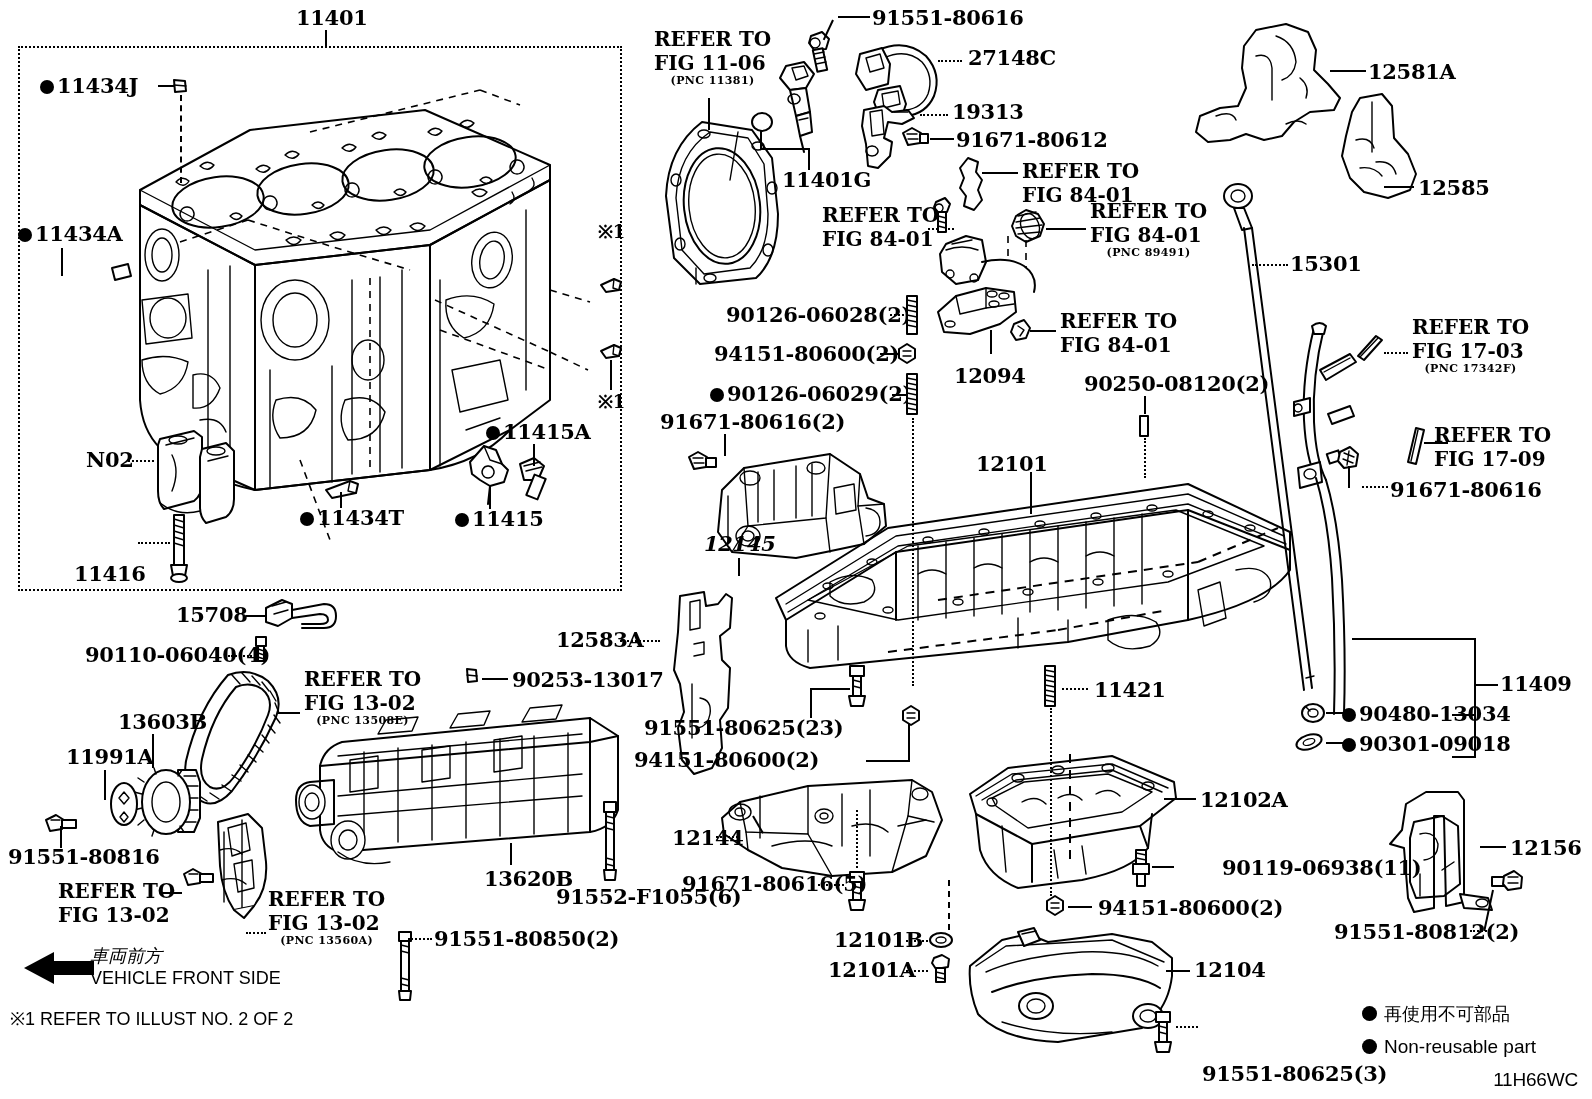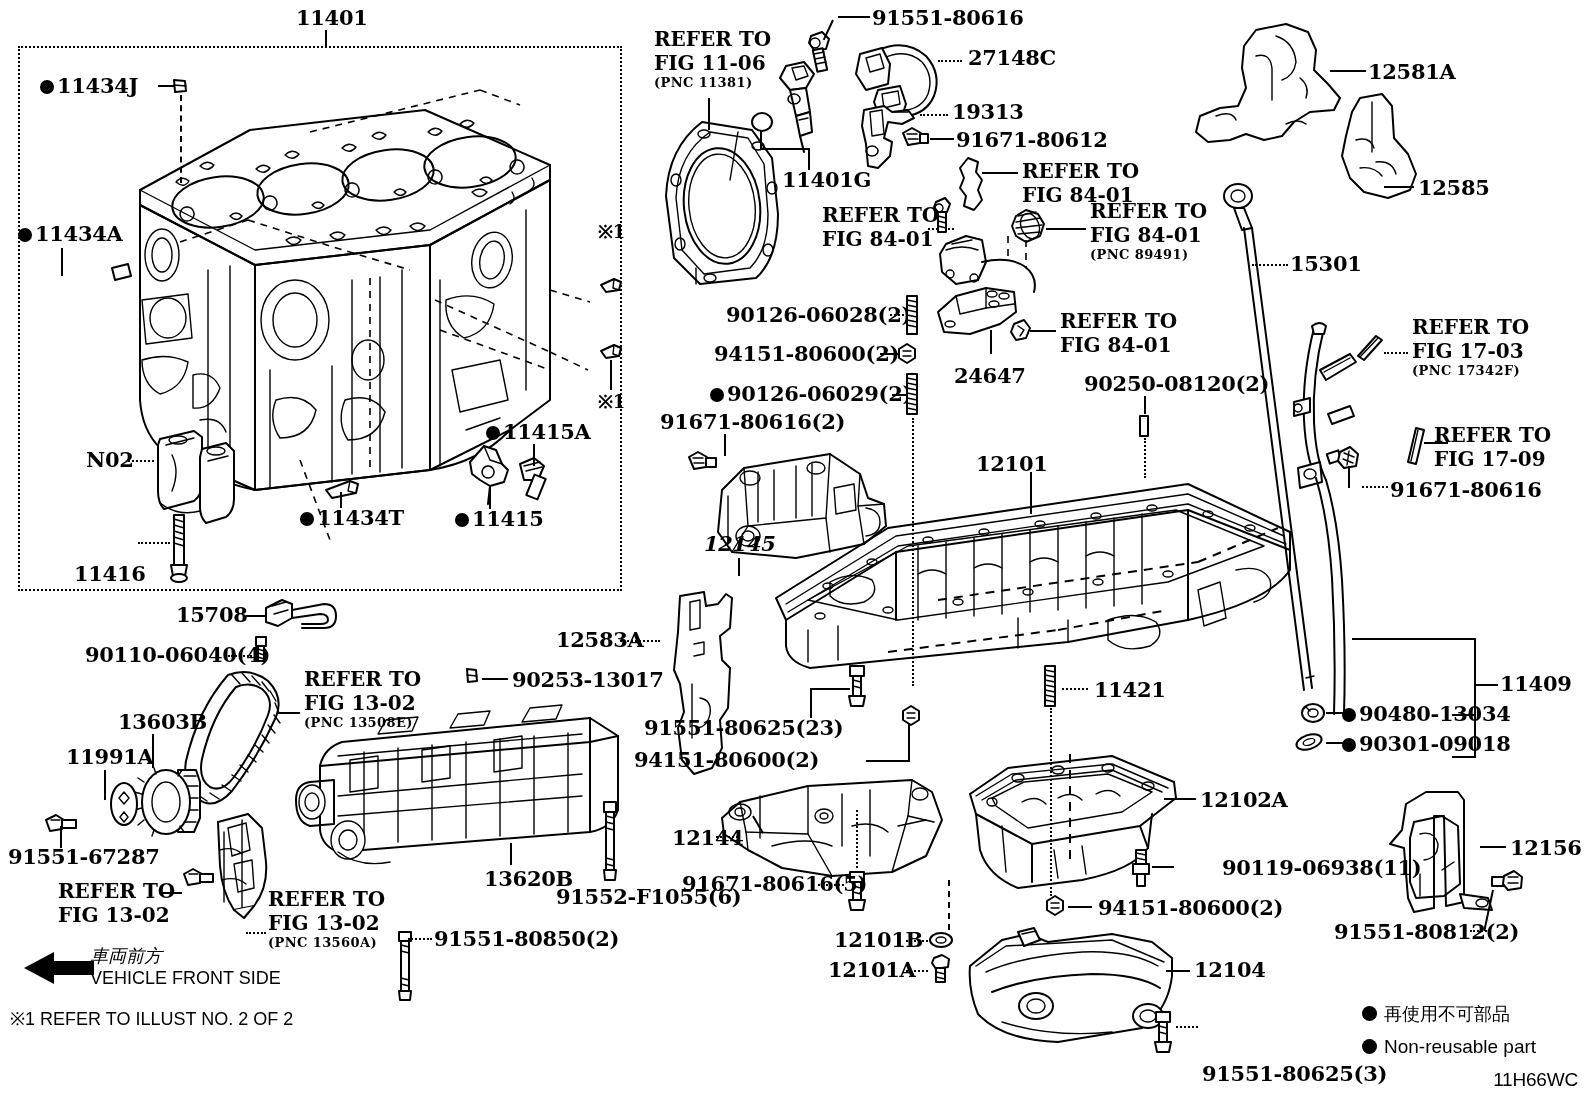--- a/index.html
+++ b/index.html
@@ -29,21 +29,21 @@
   .lbl.sm{font-size:18px;}
   .refer{
     position:absolute;
     font-family:"DejaVu Serif", serif;
     font-weight:700;
     font-size:20px;
     line-height:1.18;
     color:#000;
     white-space:nowrap;
   }
-  .refer .pnc{font-size:13px;letter-spacing:0.4px;}
+  .refer .pnc{font-size:11px;letter-spacing:0.4px;text-align:center;}
   
   .dot{
     display:inline-block;
     width:14px;height:14px;
     border-radius:50%;
     background:#000;
     vertical-align:-1px;
     margin-right:3px;
   }
   
@@ -495,21 +495,21 @@
     <svg width="20" height="20" viewBox="0 0 20 20">
         <path class="stf" d="M5 3 L14 4 L15 15 L6 16 Z"></path>
         <path class="st1" d="M5 9 L15 10"></path>
       </svg>
   </div>
 
   <div class="lbl" style="left:118px;top:710px;">13603B</div>
   <div class="ln v" style="left:152px;top:734px;height:34px;"></div>
   <div class="lbl" style="left:66px;top:745px;">11991A</div>
   <div class="ln v" style="left:104px;top:770px;height:30px;"></div>
-  <div class="lbl" style="left:8px;top:845px;">91551-67287</div>
+  <div class="lbl" style="left:8px;top:845px;">91551-80816</div>
   <div class="ln v" style="left:60px;top:826px;height:22px;"></div>
   <div class="lbl" style="left:484px;top:867px;">13620B</div>
   <div class="ln v" style="left:510px;top:843px;height:22px;"></div>
   <div class="lbl" style="left:512px;top:668px;">90253-13017</div>
   <div class="ln h" style="left:482px;top:678px;width:26px;"></div>
   <div class="lbl" style="left:556px;top:885px;">91552-F1055(6)</div>
   <div class="lbl" style="left:434px;top:927px;">91551-80850(2)</div>
   <div class="dotln" style="left:408px;top:938px;width:24px;"></div>
 
   <div class="refer" style="left:304px;top:668px;">
@@ -761,21 +761,21 @@
         <path d="M56 6 L56 26 L84 22"></path>
         <ellipse cx="62" cy="12" rx="5" ry="3"></ellipse>
         <ellipse cx="74" cy="14" rx="5" ry="3"></ellipse>
         <ellipse cx="64" cy="22" rx="5" ry="3"></ellipse>
         <ellipse cx="20" cy="42" rx="5" ry="3"></ellipse>
         <path d="M26 14 L30 32 L56 26"></path>
       </g>
     </svg>
   </div>
   <div class="ln v" style="left:990px;top:330px;height:24px;"></div>
-  <div class="lbl" style="left:954px;top:364px;">24647</div>
+  <div class="lbl" style="left:954px;top:364px;">12094</div>
 
   <div class="refer" style="left:1060px;top:310px;">
     <div>REFER TO</div>
     <div>FIG 84-01</div>
   </div>
   <div class="ln h" style="left:1030px;top:330px;width:26px;"></div>
   <div class="art" style="left:1008px;top:318px;">
     <svg width="26" height="26" viewBox="0 0 26 26">
       <path class="stf" d="M6 6 L16 2 L22 10 L18 20 L8 22 L3 14Z"></path>
       <path class="st1" d="M10 8 L16 12 L12 18"></path>

